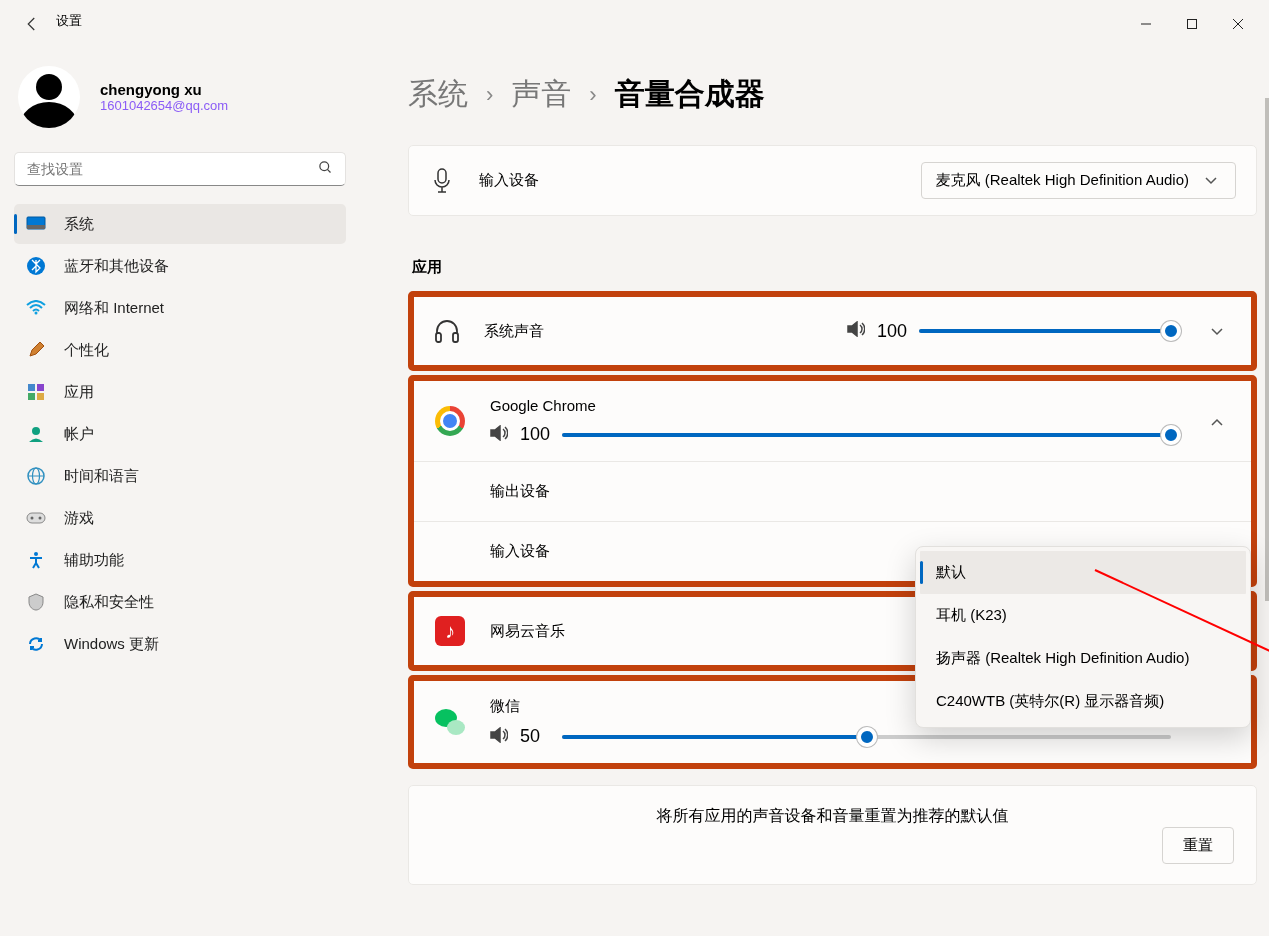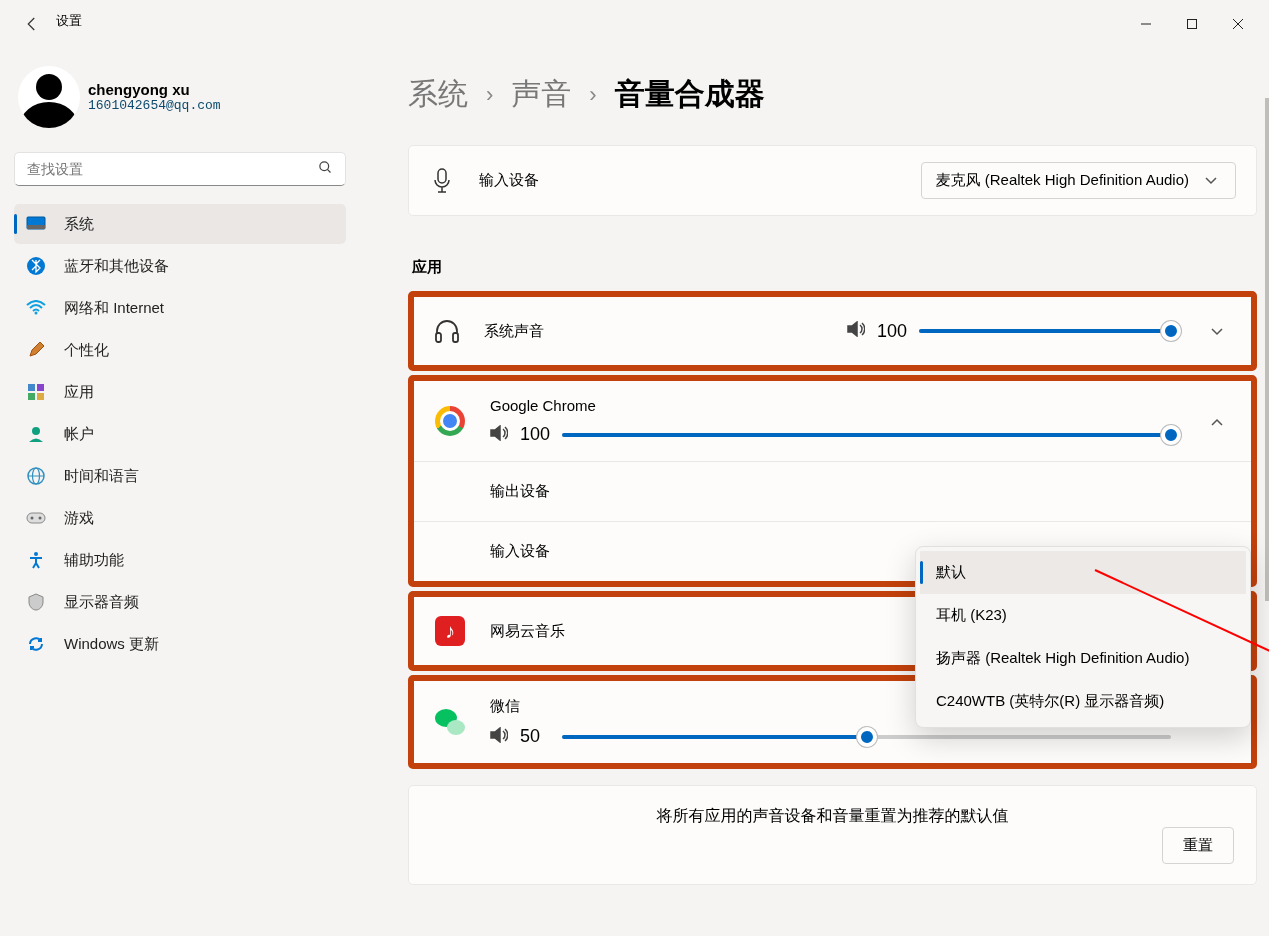--- a/index.html
+++ b/index.html
@@ -8,26 +8,26 @@
 .titlebar { height: 48px; display: flex; align-items: center; padding: 0 8px; }
 .titlebar-left { display: flex; align-items: flex-start; gap: 12px; padding-left: 12px; }
 .back-btn { width: 24px; height: 24px; display: flex; align-items: center; justify-content: center; cursor: pointer; }
 .app-title { font-size: 13px; }
 .titlebar-right { margin-left: auto; display: flex; }
 .win-btn { width: 46px; height: 32px; display: flex; align-items: center; justify-content: center; cursor: pointer; }
 
 .container { display: flex; height: calc(100% - 48px); }
 .sidebar { width: 360px; padding: 8px 14px 0 14px; display: flex; flex-direction: column; }
 
-.profile { display: flex; align-items: center; gap: 8px; padding: 10px 4px 18px 4px; }
+.profile { display: flex; align-items: center; gap: 20px; padding: 10px 4px 18px 4px; }
 .avatar { width: 62px; height: 62px; border-radius: 50%; background: #fff; position: relative; overflow: hidden; }
 .avatar::before { content: ""; position: absolute; top: 8px; left: 50%; transform: translateX(-50%); width: 26px; height: 26px; background: #000; border-radius: 50%; }
 .avatar::after { content: ""; position: absolute; bottom: -22px; left: 50%; transform: translateX(-50%); width: 58px; height: 48px; background: #000; border-radius: 50% 50% 0 0; }
 .profile-info .name { font-size: 15px; font-weight: 600; }
-.profile-info .email { font-size: 13px; color: #0c4a6e; font-family: Liberation Mono, monospace; }
+.profile-info .email { font-size: 13px; color: #8b5cf6; }
 
 .search-box { margin: 6px 0 18px 0; height: 34px; background: #fff; border: 1px solid #e4e2e0; border-bottom: 1px solid #888; border-radius: 5px; display: flex; align-items: center; padding: 0 12px; }
 .search-box input { flex: 1; border: none; outline: none; font-size: 14px; background: transparent; }
 .search-box .si { color: #444; font-size: 14px; }
 
 .nav { display: flex; flex-direction: column; gap: 2px; }
 .nav-item { display: flex; align-items: center; height: 40px; padding: 0 12px; border-radius: 5px; cursor: pointer; gap: 18px; position: relative; }
 .nav-item.active { background: #eae7e4; }
 .nav-item.active::before { content: ""; position: absolute; left: 0; top: 10px; bottom: 10px; width: 3px; background: #0067c0; border-radius: 2px; }
 .nav-icon { width: 20px; height: 20px; display: flex; align-items: center; justify-content: center; }
@@ -221,21 +221,21 @@
             </svg>
           </span>
         <span class="nav-label">辅助功能</span>
       </div>
       <div class="nav-item">
         <span class="nav-icon">
             <svg width="16" height="18">
               <path d="M8 1l7 3v5c0 5-4 8-7 8s-7-3-7-8V4z" fill="#ccc" stroke="#888"></path>
             </svg>
           </span>
-        <span class="nav-label">显示器音频</span>
+        <span class="nav-label">隐私和安全性</span>
       </div>
       <div class="nav-item">
         <span class="nav-icon">
             <svg width="18" height="18">
               <path d="M3 9a6 6 0 0 1 11-3M15 9a6 6 0 0 1-11 3" stroke="#0078d4" stroke-width="2" fill="none"></path>
               <path d="M14 3v3h-3M4 15v-3h3" stroke="#0078d4" stroke-width="2" fill="none"></path>
             </svg>
           </span>
         <span class="nav-label">Windows 更新</span>
       </div>

